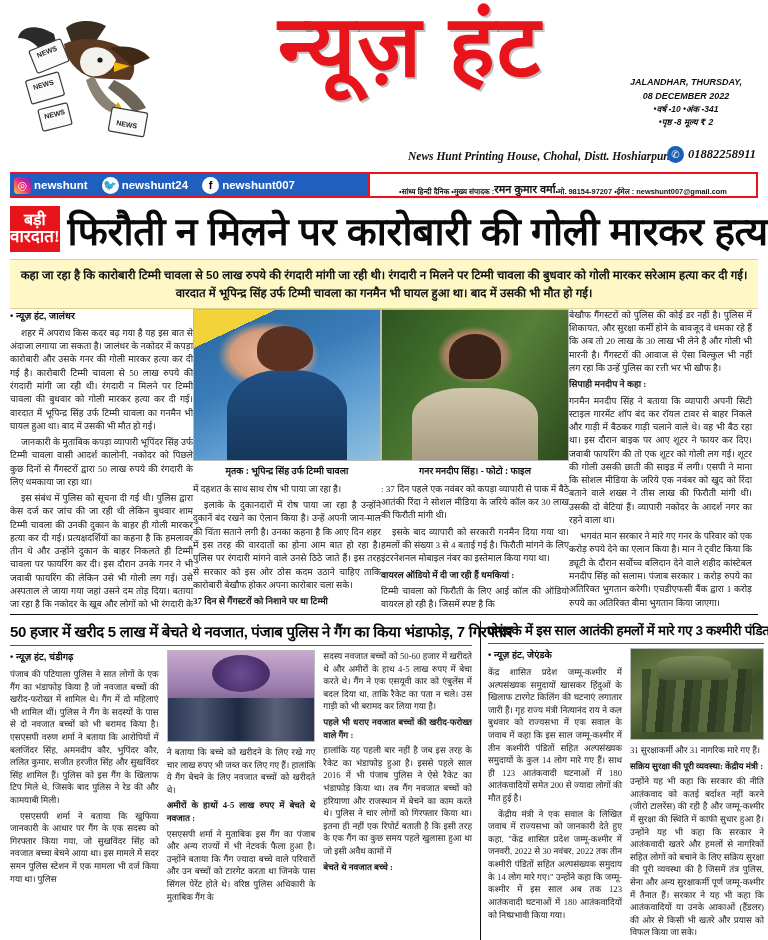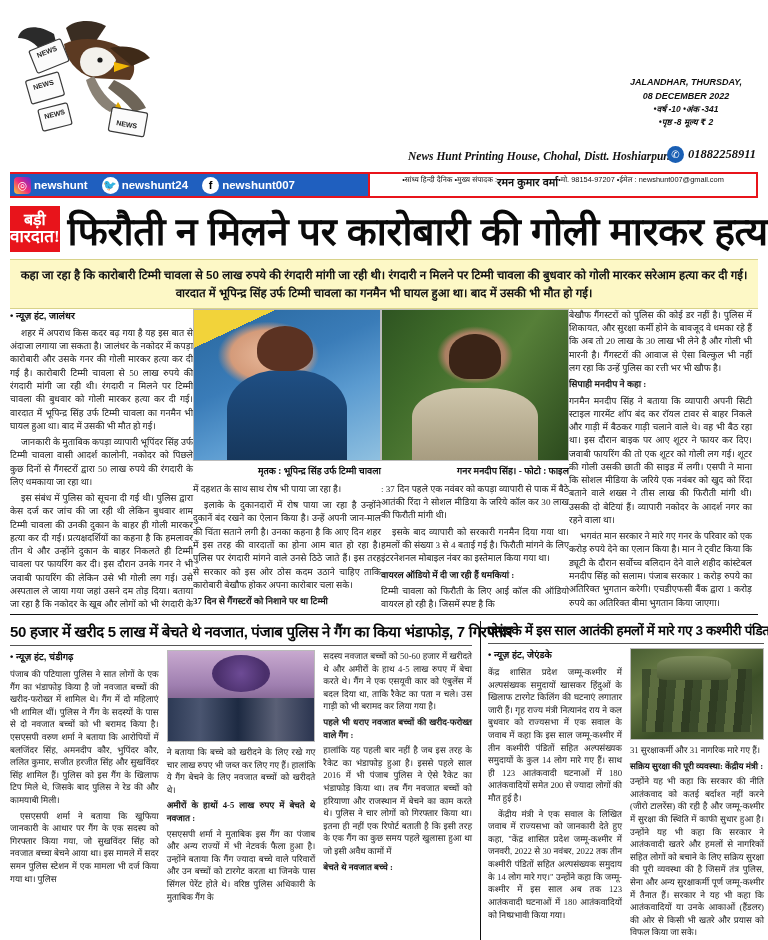--- a/index.html
+++ b/index.html
@@ -75,22 +75,22 @@
     display: flex; align-items: center; justify-content: center;
     font-size: 11px; font-weight: 700; flex: 0 0 auto;
   }
   .ig { background: linear-gradient(45deg,#f9ce34,#ee2a7b,#6228d7); color:#fff; }
   .tw { background: #ffffff; color: #000; border-radius: 50%; }
   .fb { background: #ffffff; color: #000; border-radius: 50%; }
   .soc-label { color: #fff; font-size: 11.5px; font-weight: 700; }
   .social-right {
     flex: 1; background: #fff;
     border: 2px solid #e8141b;
-    display: flex; align-items: flex-start; justify-content: center;
-    font-size: 7.4px; color: #111; white-space: nowrap; overflow: hidden;
+    display: flex; align-items: flex-end; justify-content: center;
+    font-size: 7.4px; color: #111; white-space: nowrap; overflow: hidden; font-weight: bold;
   }
   .social-right b { font-size: 11px; }
 
   
   .lead-head-row {
     display: flex; align-items: stretch; gap: 8px; margin-top: 8px; height: 46px;
   }
   .badge {
     background: #e8141b; color: #fff; width: 104px;
     display: flex; flex-direction: column; align-items: center; justify-content: center;
@@ -152,21 +152,21 @@
   .photo-b::before {
     content:""; position:absolute; left:16%; top:52%; width:68%; height:48%;
     background: linear-gradient(180deg,#cfc6ab 0%, #a79c80 100%);
     border-radius: 40% 40% 0 0;
   }
   .photo-b::after {
     content:""; position:absolute; left:36%; top:16%; width:28%; height:30%;
     background: #3b2417; border-radius: 48% 48% 36% 36%;
   }
   .photo-cap {
-    text-align: right; font-size: 9.3px; font-weight: 700; color: #111;
+    text-align: center; font-size: 9.3px; font-weight: 700; color: #111;
     padding: 3px 0 4px; font-family: "Liberation Serif", serif;
   }
 
   
   .hrule { border-top: 1.6px solid #111; margin: 5px 0 0; }
   .hrule-thin { border-top: 1px solid #555; margin: 4px 0; }
 
   
   .bottom-wrap { display: flex; gap: 8px; margin-top: 6px; }
   .bot-left { width: 462px; }
@@ -241,20 +241,21 @@
       </g>
       <g fill="#222" font-size="7" font-family="Liberation Sans, sans-serif" font-weight="bold">
         <text x="24" y="44" transform="rotate(-22 24 44)">NEWS</text>
         <text x="20" y="76" transform="rotate(-16 20 76)">NEWS</text>
         <text x="31" y="105" transform="rotate(-14 31 105)">NEWS</text>
         <text x="102" y="111" transform="rotate(10 102 111)">NEWS</text>
       </g>
     </svg>
 
     <div class="masthead-center">
+      <div class="logo-hindi">न्यूज़ हंट</div>
     </div>
 
     <div class="date-block">
       <div>JALANDHAR, THURSDAY,</div>
       <div>08 DECEMBER 2022</div>
       <div class="d-small">•वर्ष -10  •अंक -341</div>
       <div class="d-small">•पृष्ठ -8 मूल्य ₹ 2</div>
     </div>
 
     <div class="press-line">News Hunt Printing House, Chohal, Distt. Hoshiarpur.</div>

